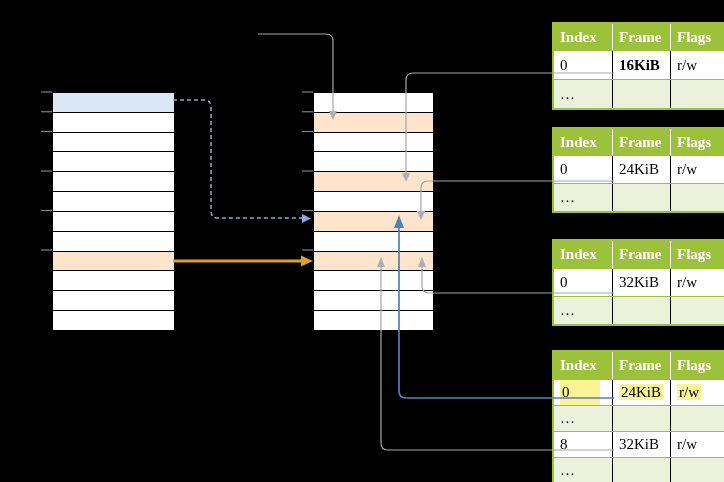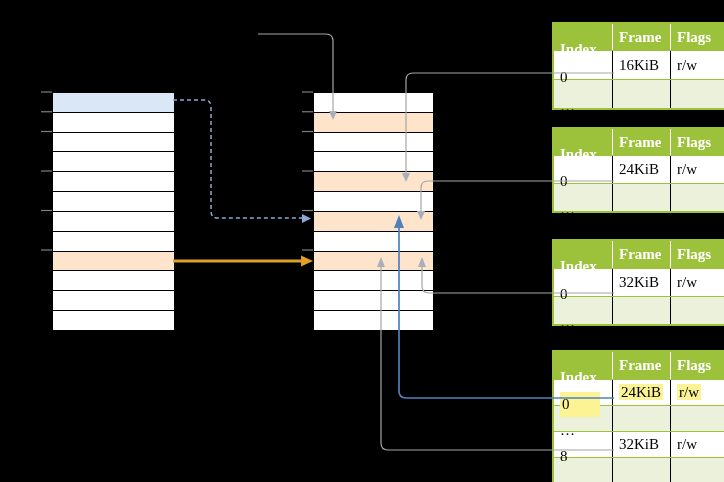--- a/index.html
+++ b/index.html
@@ -22,21 +22,21 @@
       background:#fff;box-sizing:content-box;}
   .pt-hdr{display:flex;background:var(--header-green);}
   .pt-hdr .c{color:var(--header-text);font-weight:bold;font-size:15px;padding-left:6px;
              box-sizing:border-box;border-left:1px solid #fff;}
   .pt-hdr .c:first-child{border-left:none;}
   .pt-row{display:flex;border-top:1px solid var(--border-green);background:#fff;}
   .pt-row.shade{background:var(--row-green);}
   .pt-row .c{color:#000;font-size:15px;padding-left:6px;box-sizing:border-box;
              border-left:1px solid #000;white-space:nowrap;}
   .pt-row .c:first-child{border-left:none;}
-  .c.w0{width:58px;margin-top:12px;} .c.w1{width:58px;} .c.w2{width:54px;}
+  .c.w0{width:58px;} .c.w1{width:58px;} .c.w2{width:54px;}
   .hl{background:var(--highlight);padding:0 2px;}
   .hl.first{display:inline-block;min-width:36px;}
   
   #overlay{position:absolute;left:0;top:0;width:724px;height:482px;pointer-events:none;}
   #overlay path{fill:none;}
   .gline{stroke:var(--line-gray);stroke-width:1.2;}
   .garrow{fill:var(--arrow-gray);}
   .bline{stroke:var(--line-blue);stroke-width:1.7;}
   .barrow{fill:var(--line-blue);}
   .dline{stroke:var(--dash-blue);stroke-width:1.5;stroke-dasharray:4 3;}
@@ -82,21 +82,21 @@
 
   <div id="pts">
       <div class="pt" style="top: 22px;">
         <div class="pt-hdr" style="height: 26px;">
           <div class="c w0" style="line-height: 26px;">Index</div>
           <div class="c w1" style="line-height: 26px;">Frame</div>
           <div class="c w2" style="line-height: 26px;">Flags</div>
         </div>
         <div class="pt-row" style="height: 28px;">
           <div class="c w0" style="line-height: 28px;">0</div>
-          <div class="c w1" style="line-height: 28px;">16KiB</div>
+          <div class="c w1" style="line-height: 28px; font-weight: bold;">16KiB</div>
           <div class="c w2" style="line-height: 28px;">r/w</div>
         </div>
         <div class="pt-row shade" style="height: 28px;">
           <div class="c w0" style="line-height: 28px;">…</div>
           <div class="c w1" style="line-height: 28px;"></div>
           <div class="c w2" style="line-height: 28px;"></div>
         </div>
       </div>
       <div class="pt" style="top: 127px;">
         <div class="pt-hdr" style="height: 26px;">

